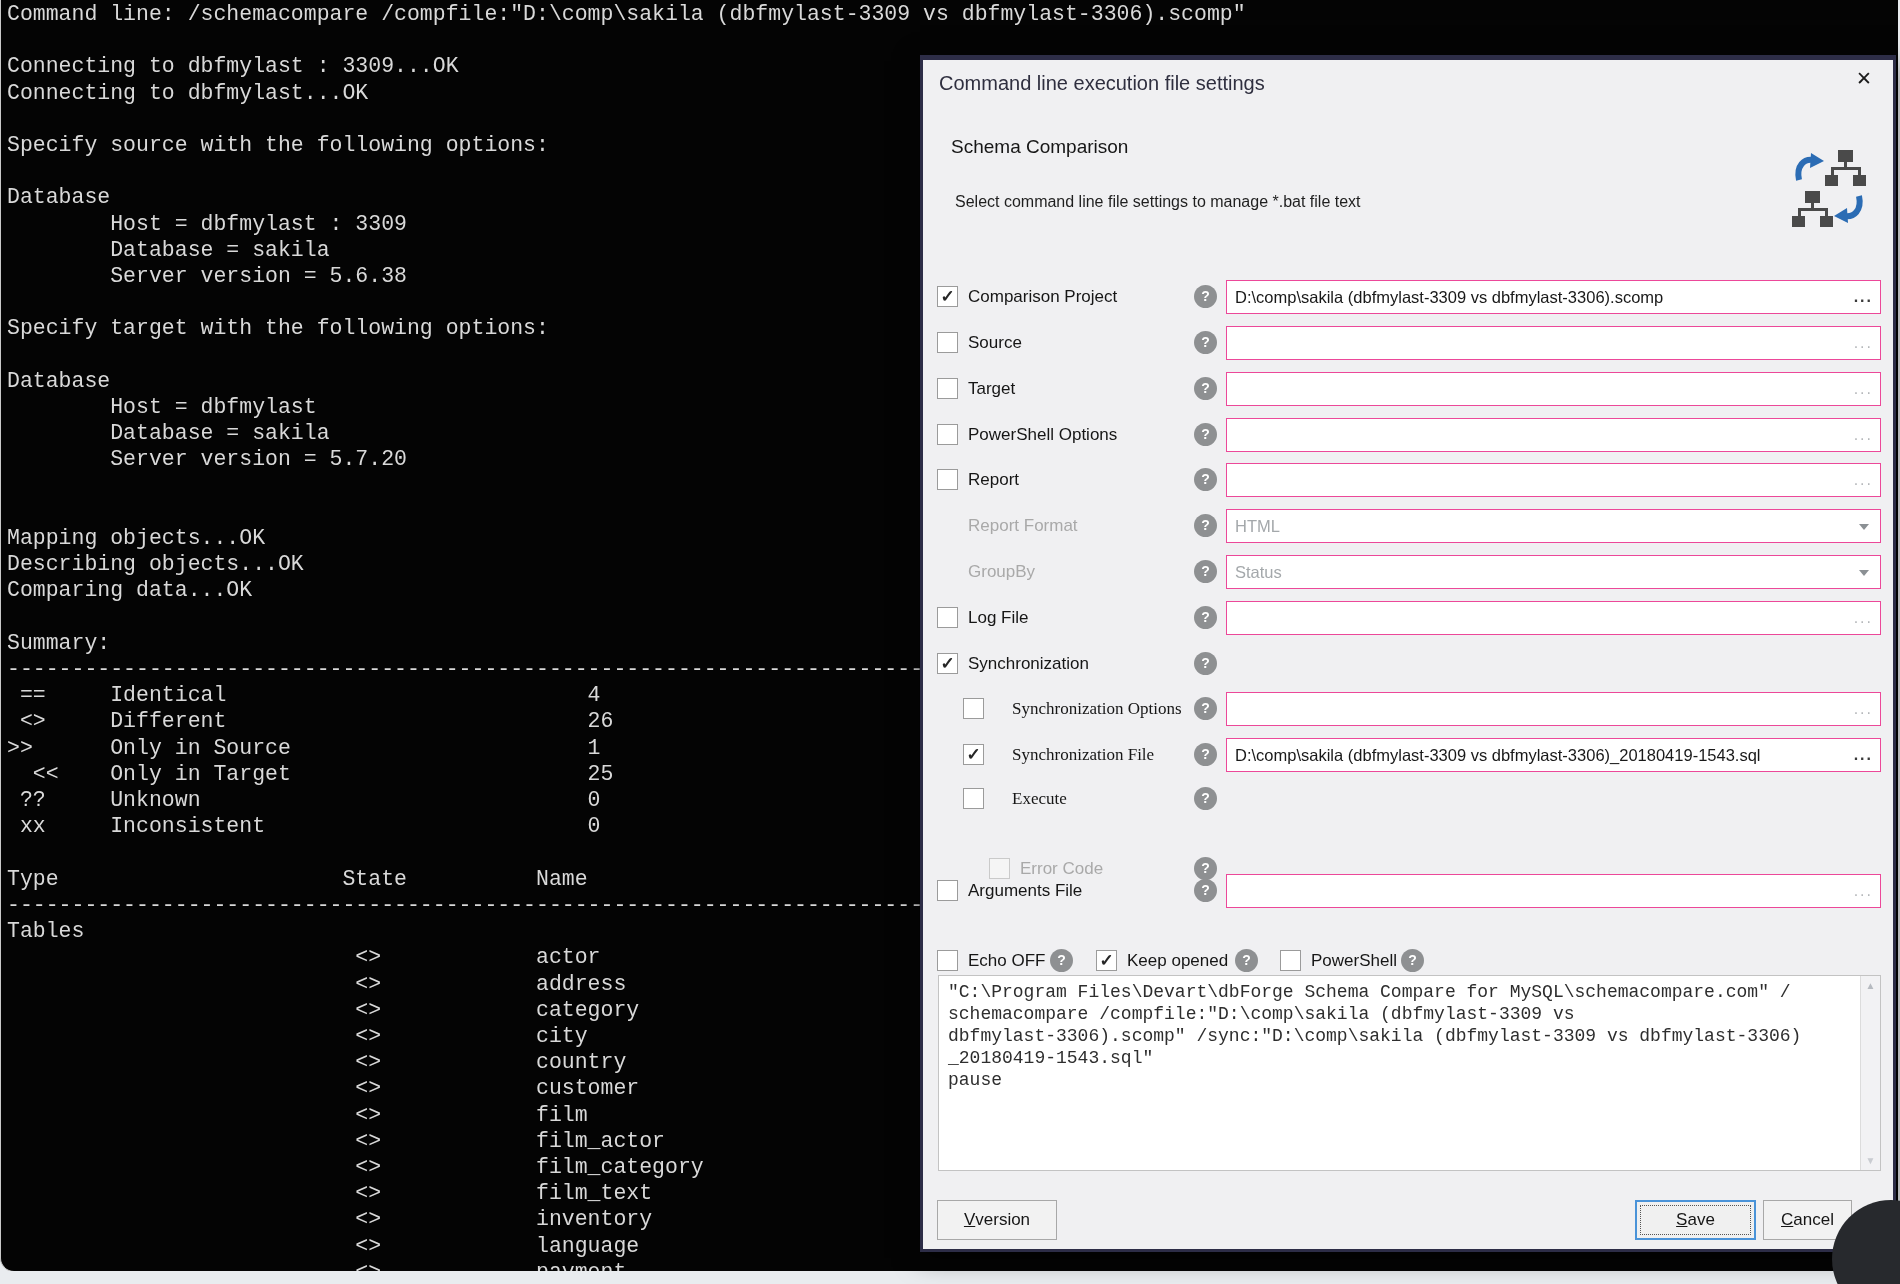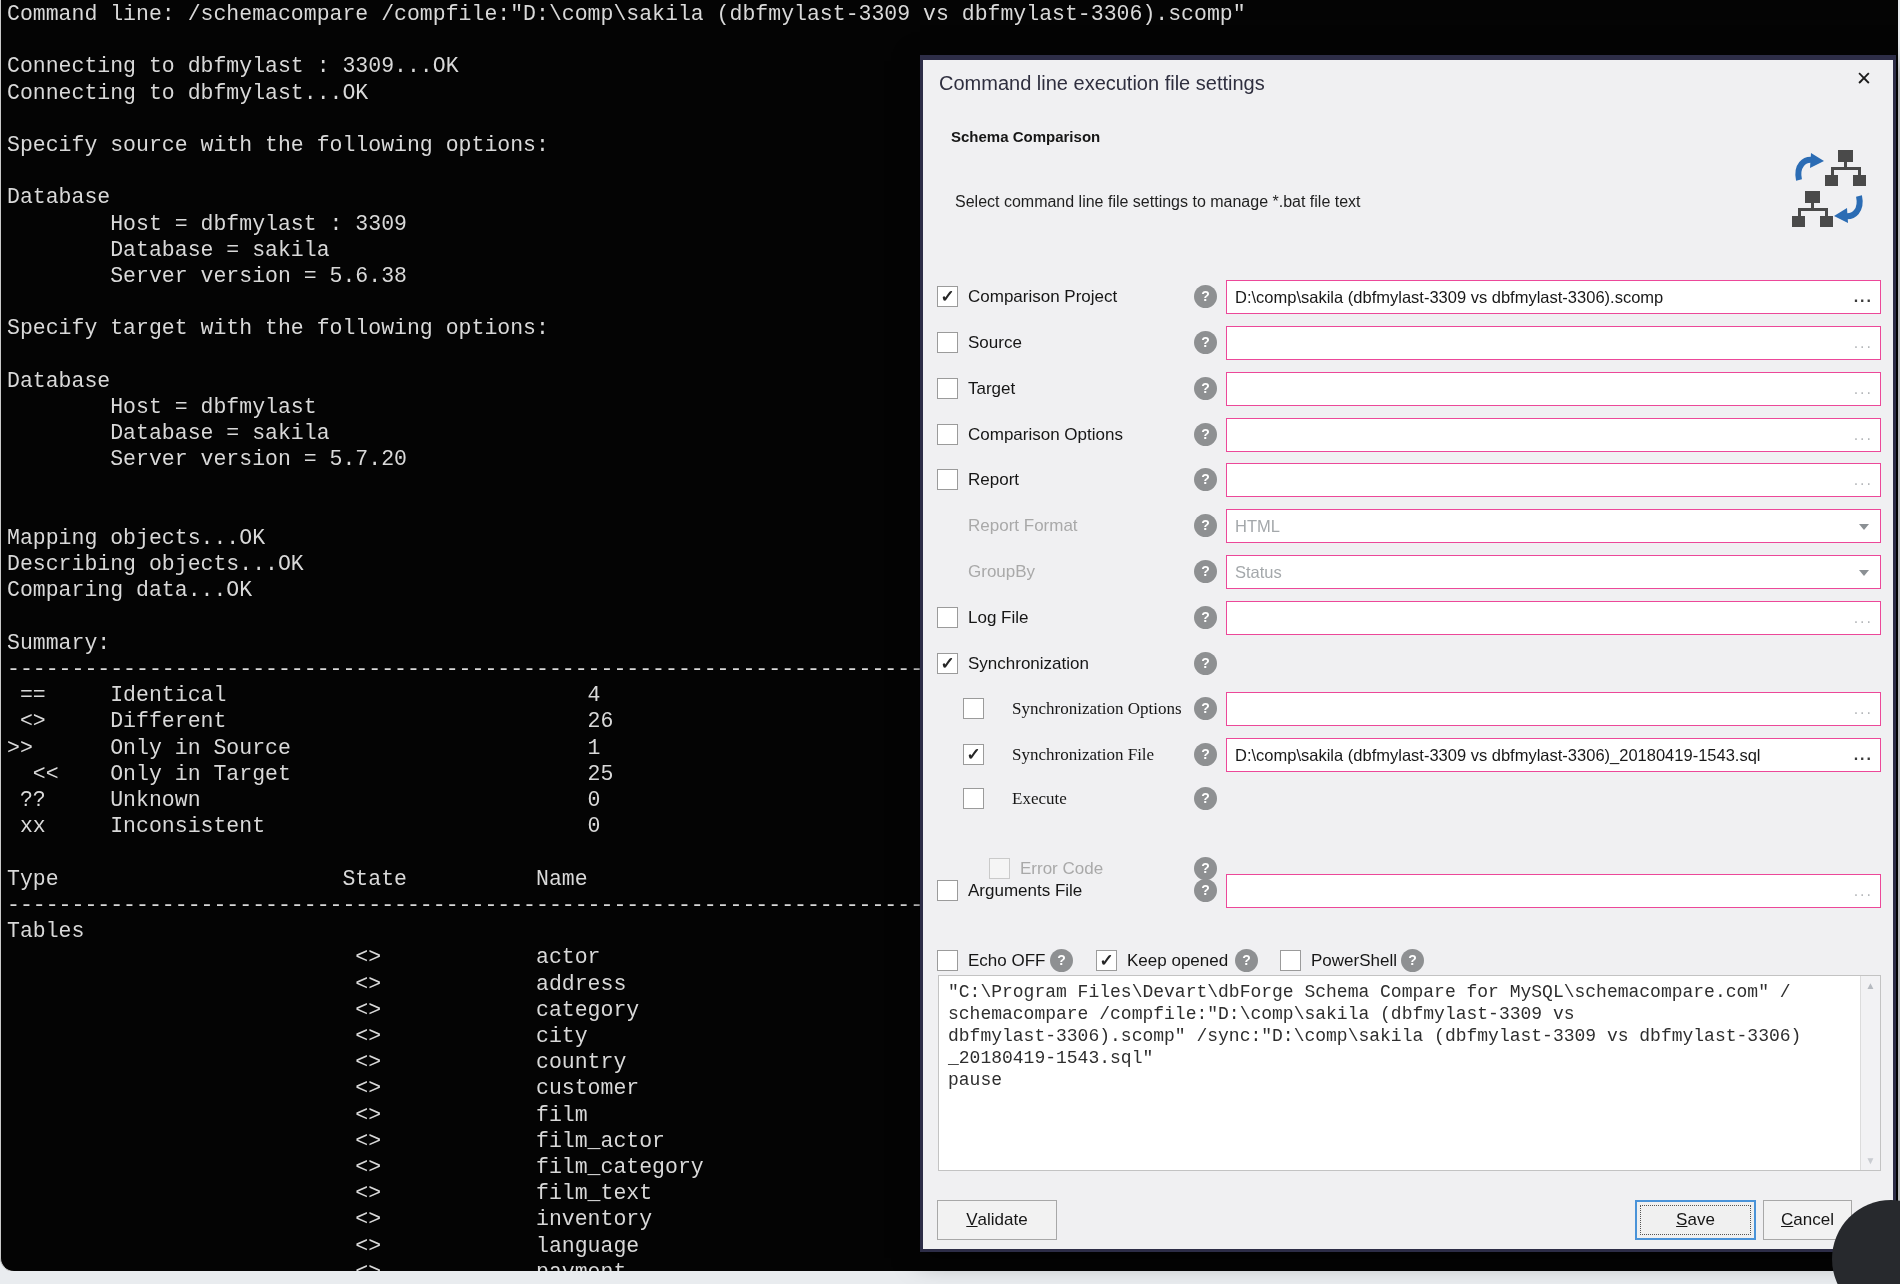--- a/index.html
+++ b/index.html
@@ -17,21 +17,21 @@
 
   .bottom-strip{position:absolute;left:0;right:0;bottom:0;height:13px;background:#e9ecef;}
 
   
   .dialog{position:absolute;left:920px;top:55px;width:976px;height:1197px;
           background:#f0f0f2;border:3px solid #2d2d47;border-top-width:5px;
           box-sizing:border-box;box-shadow:0 6px 24px rgba(0,0,0,.55);z-index:20;}
   .dlg-title{position:absolute;left:16px;top:12px;font-size:20px;color:#2f2f3f;text-align:right;}
   .dlg-close{position:absolute;right:16px;top:6px;font-size:19px;color:#1a1a1a;
              width:26px;height:26px;text-align:center;line-height:26px;cursor:pointer;}
-  .section-title{position:absolute;left:28px;top:68px;font-size:15px;font-weight:bold;color:#161616;}
+  .section-title{position:absolute;left:28px;top:76px;font-size:19px;font-weight:normal;color:#161616;}
   .section-sub{position:absolute;left:32px;top:133px;font-size:16px;color:#1f1f1f;text-align:right;}
   .logo{position:absolute;right:26px;top:88px;}
 
   
   .row{position:absolute;left:0;width:970px;height:34px;}
   .cb{position:absolute;top:6px;width:21px;height:21px;background:#fff;
       border:1px solid #9b9b9b;box-sizing:border-box;cursor:pointer;
       text-align:center;}
   .cb .mark{display:none;font-size:17px;font-weight:bold;color:#262626;line-height:19px;}
   .cb.checked .mark{display:block;}
@@ -201,21 +201,21 @@
       <span class="lbl">Target</span>
       <span class="help">?</span>
       <div class="field">
         <span class="fval"></span>
         <span class="dots light">...</span>
       </div>
     </div>
 
     <div class="row" style="top:358px">
       <span class="cb"></span>
-      <span class="lbl">Comparison Options</span>
+      <span class="lbl">PowerShell Options</span>
       <span class="help">?</span>
       <div class="field">
         <span class="fval"></span>
         <span class="dots light">...</span>
       </div>
     </div>
 
     <div class="row" style="top:403px">
       <span class="cb"></span>
       <span class="lbl">Report</span>
@@ -327,21 +327,21 @@
 _20180419-1543.sql"
 pause</pre>
       <div class="vscroll">
         <div class="up">▲</div>
         <div class="down">▼</div>
       </div>
     </div>
 
     <div class="btn btn-validate">
       <span class="fl">V</span>
-        <span>alidate</span>
+        <span>version</span>
     </div>
     <div class="btn btn-save">
       <span class="fl">S</span>
         <span>ave</span>
     </div>
     <div class="btn btn-cancel">
       <span class="fl">C</span>
         <span>ancel</span>
     </div>
 

